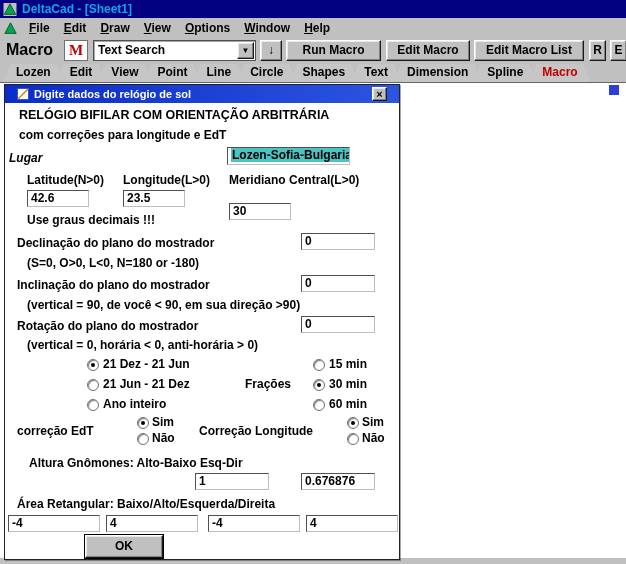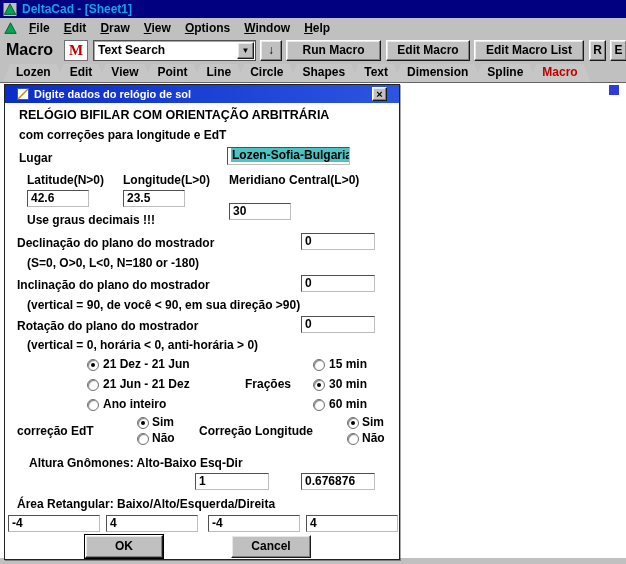--- a/index.html
+++ b/index.html
@@ -133,21 +133,21 @@
         <rect x="0.5" y="0.5" width="11" height="11" fill="#ffffff" stroke="#3355cc"></rect>
         <line x1="1" y1="11" x2="11" y2="1" stroke="#cc8800" stroke-width="1.5"></line>
       </svg>
       <span class="dlg-title-text">Digite dados do relógio de sol</span>
       <div class="dlg-close raised">×</div>
     </div>
 
     <div class="lbl h1" style="left:14px;top:23px;">RELÓGIO BIFILAR COM ORIENTAÇÃO ARBITRÁRIA</div>
     <div class="lbl" style="left:14px;top:43px;">com correções para longitude e EdT</div>
 
-    <div class="lbl" style="left:14px;top:66px;">Lugar</div>
+    <div class="lbl" style="left:4px;top:66px;font-style:italic;">Lugar</div>
     <div class="fld" style="left:222px;top:62px;width:123px;height:18px;"><span class="hl">Lozen-Sofia-Bulgaria</span></div>
 
     <div class="lbl" style="left:22px;top:88px;">Latitude(N&gt;0)</div>
     <div class="lbl" style="left:118px;top:88px;">Longitude(L&gt;0)</div>
     <div class="lbl" style="left:224px;top:88px;">Meridiano Central(L&gt;0)</div>
 
     <div class="fld" style="left:22px;top:105px;width:62px;">42.6</div>
     <div class="fld" style="left:118px;top:105px;width:62px;">23.5</div>
     <div class="fld" style="left:224px;top:118px;width:62px;">30</div>
 
@@ -197,16 +197,15 @@
     <div class="fld" style="left:190px;top:388px;width:74px;">1</div>
     <div class="fld" style="left:296px;top:388px;width:74px;">0.676876</div>
 
     <div class="lbl" style="left:12px;top:412px;">Área Retangular: Baixo/Alto/Esquerda/Direita</div>
     <div class="fld" style="left:3px;top:430px;width:92px;">-4</div>
     <div class="fld" style="left:101px;top:430px;width:92px;">4</div>
     <div class="fld" style="left:203px;top:430px;width:92px;">-4</div>
     <div class="fld" style="left:301px;top:430px;width:92px;">4</div>
 
     <div class="dlg-btn raised default-btn" style="left:80px;top:450px;width:78px;">OK</div>
-    <div class="dlg-btn raised" style="left:226px;top:450px;width:80px;">Cancel</div>
   </div>
 
 </div>
 
 </body></html>

